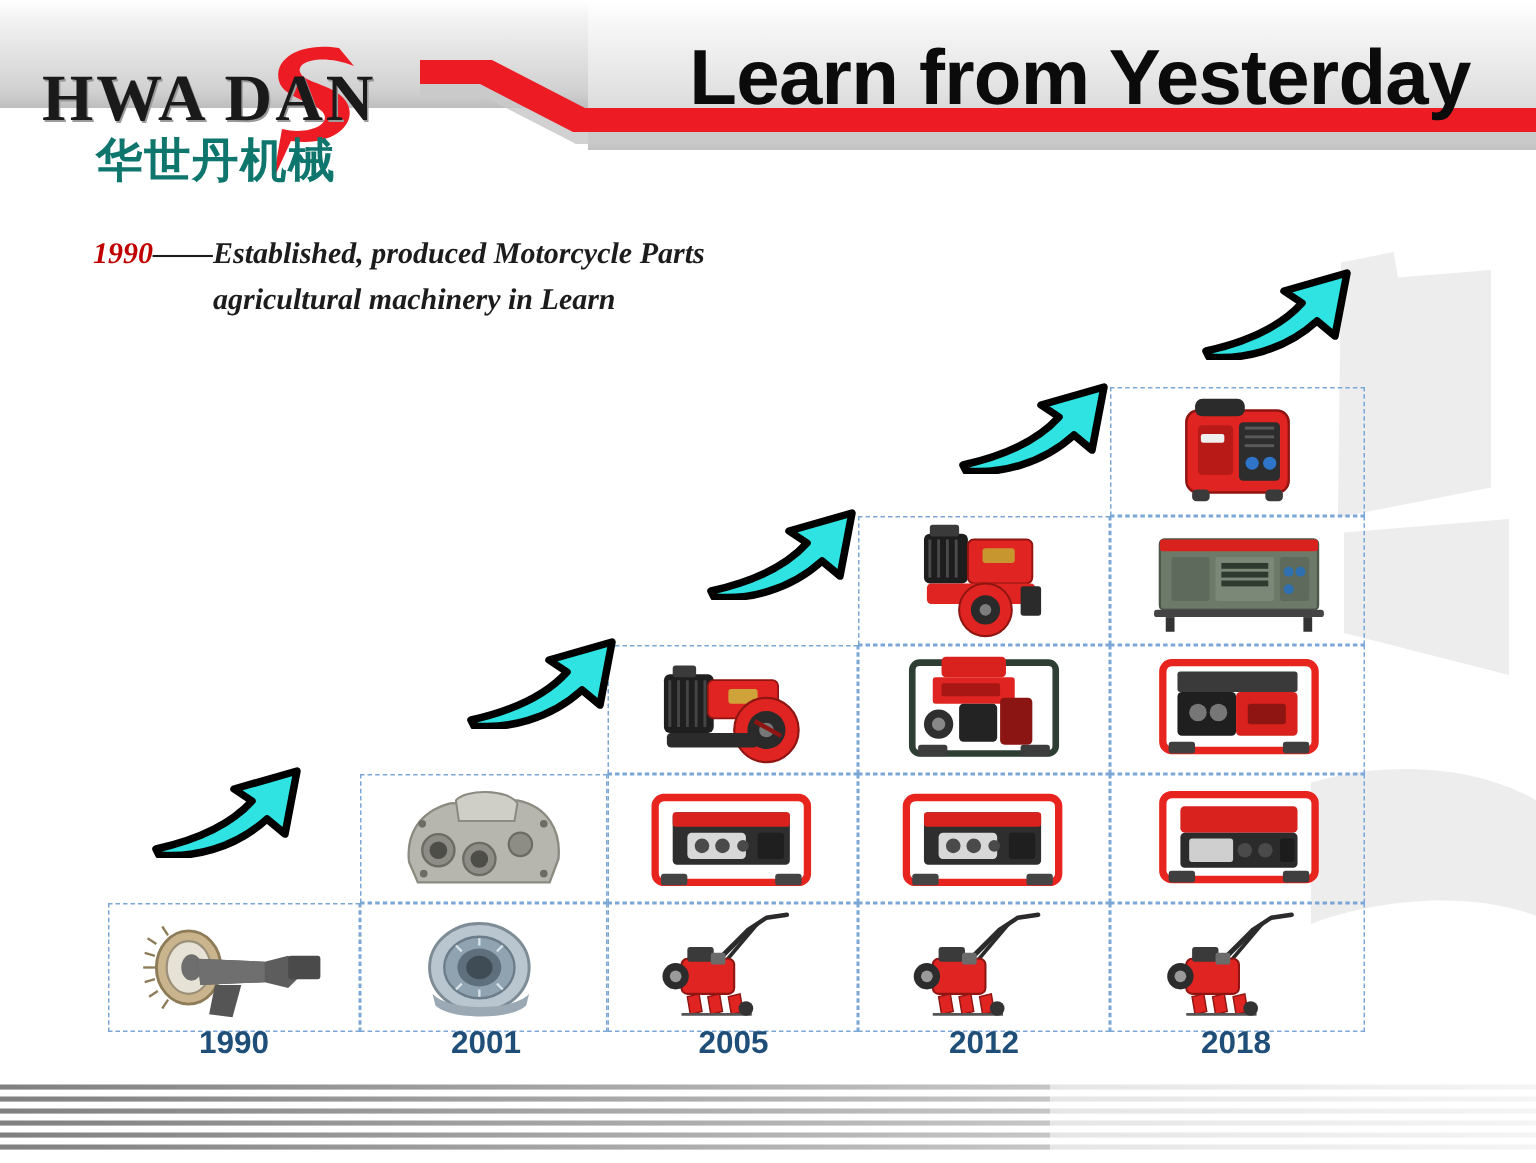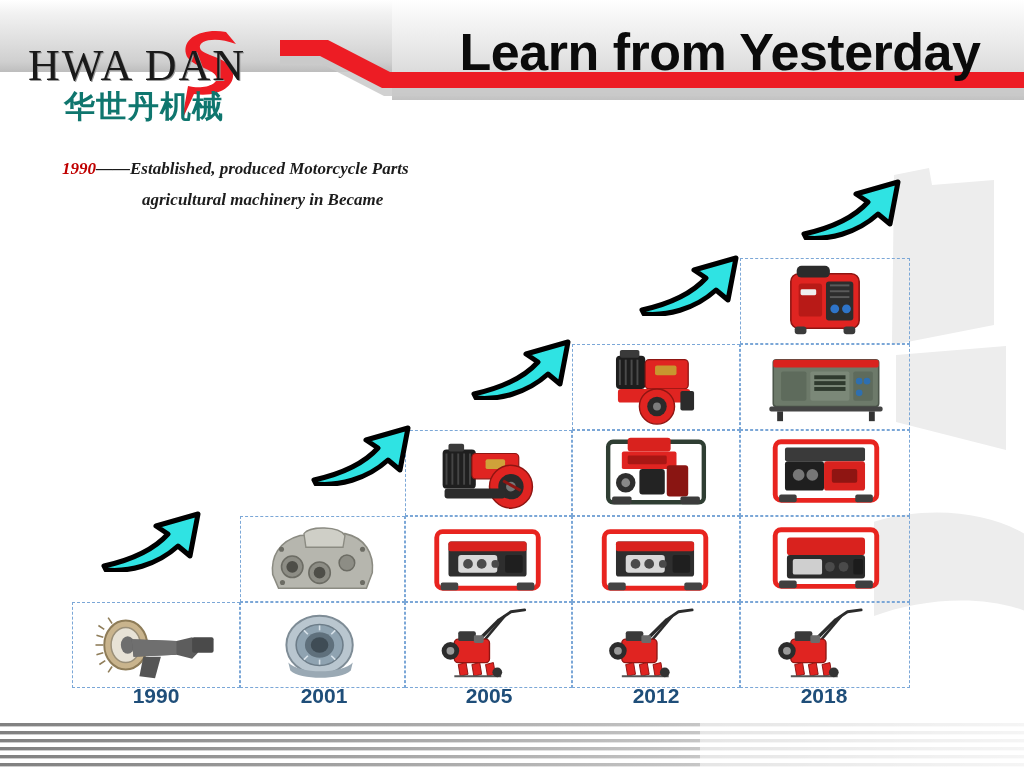--- a/index.html
+++ b/index.html
@@ -35,38 +35,38 @@
     white-space:nowrap;
   }
   
   .redline{position:absolute;left:0;top:0;width:1024px;height:110px;}
 
   
   .logo{position:absolute;left:28px;top:24px;width:300px;height:100px;}
   .logo-en{
     position:absolute;left:0px;top:16px;
     font-family:"Liberation Serif",serif;
-    font-size:44px;font-weight:normal;font-style:normal;
+    font-size:44px;font-weight:bold;font-style:normal;
     color:#1a1a1a;letter-spacing:2px;
     text-shadow:1px 1px 0 #9b9b9b;
   }
   .logo-cn{
     position:absolute;left:36px;top:62px;
     font-size:31px;font-weight:bold;color:#0f766e;
     letter-spacing:1px;
     font-family:"DejaVu Sans",sans-serif;
   }
   .logo-swoosh{position:absolute;left:114px;top:0px;width:110px;height:110px;}
 
   
   .tl-list{position:absolute;left:62px;top:154px;width:600px;}
   .tl-line{
     font-family:"Liberation Serif",serif;
     font-style:italic;font-weight:bold;
-    font-size:17px;color:#1c1c1c;
+    font-size:20px;color:#1c1c1c;
     line-height:30.5px;white-space:nowrap;
   }
   .tl-line .yr{color:#c00000;}
   .tl-line.indent{padding-left:80px;}
 
   
   .grid{position:absolute;left:0;top:0;width:1024px;height:775px;pointer-events:none;}
   .cell{
     position:absolute;
     border:1px dashed #7ba7d7;
@@ -121,21 +121,21 @@
       </svg>
       <div class="logo-en">HWA DAN</div>
       <div class="logo-cn">华世丹机械</div>
     </div>
 
     <div class="hdr-title">Learn from Yesterday</div>
   </div>
 
   <div class="tl-list" id="tl-list">
       <div class="tl-line"><span class="yr">1990</span><span>——</span><span>Established, produced Motorcycle Parts</span></div>
-      <div class="tl-line indent"><span>agricultural machinery in Became</span></div>
+      <div class="tl-line indent"><span>agricultural machinery in Learn</span></div>
     </div>
 
   <div class="grid" id="grid-layer">
       <div class="cell" style="left: 72px; top: 602px; width: 168px; height: 86px;"></div>
       <div class="thumb" style="left: 80px; top: 604px; width: 152px; height: 82px;">
         <svg width="100%" height="100%" preserveAspectRatio="xMidYMid meet" viewBox="0 0 150 84">
           <g>
       <ellipse cx="44" cy="42" rx="22" ry="25" fill="#c9b48d" stroke="#8e7c58" stroke-width="2"></ellipse>
       <ellipse cx="44" cy="42" rx="15" ry="18" fill="#e7e2d6" stroke="#9a8f78" stroke-width="1.5"></ellipse>
       <ellipse cx="46" cy="42" rx="7" ry="9" fill="#6e6e6e"></ellipse>

